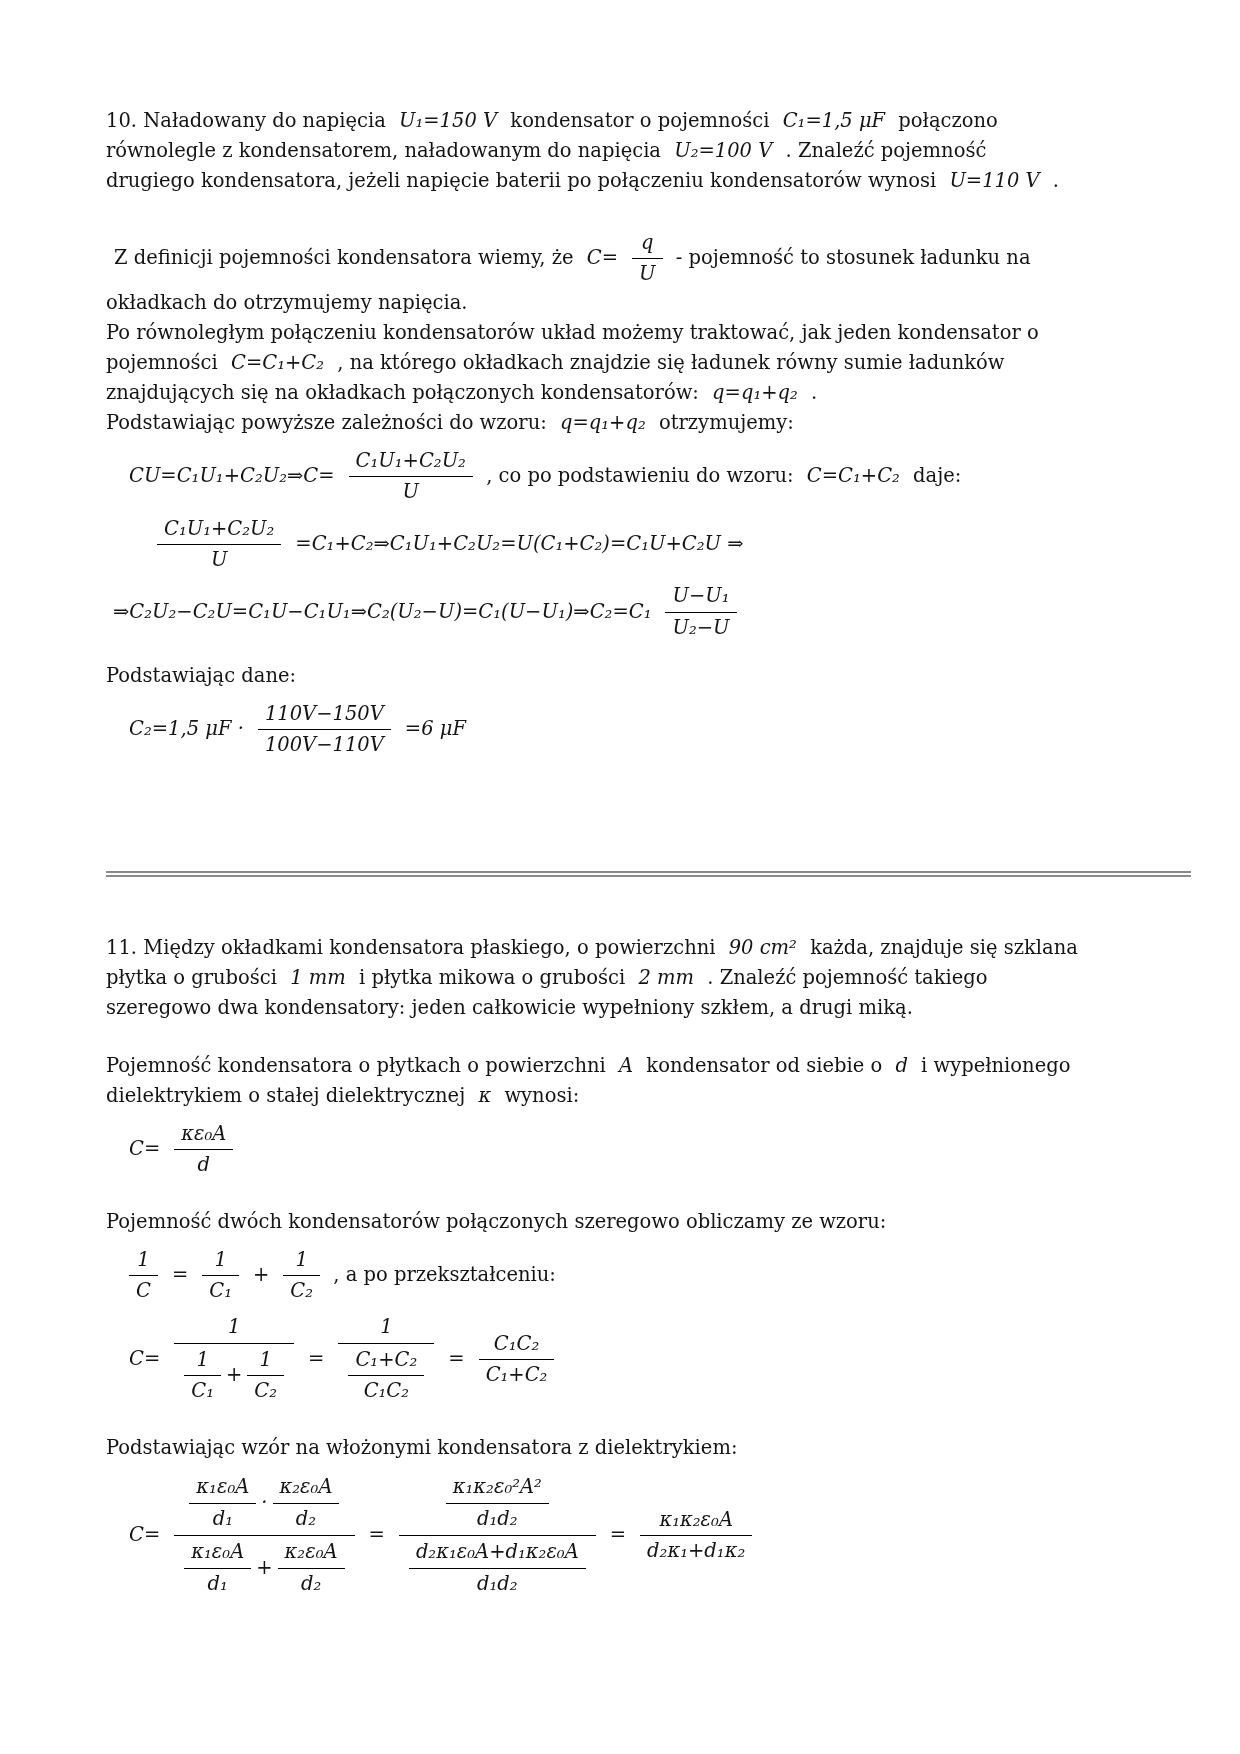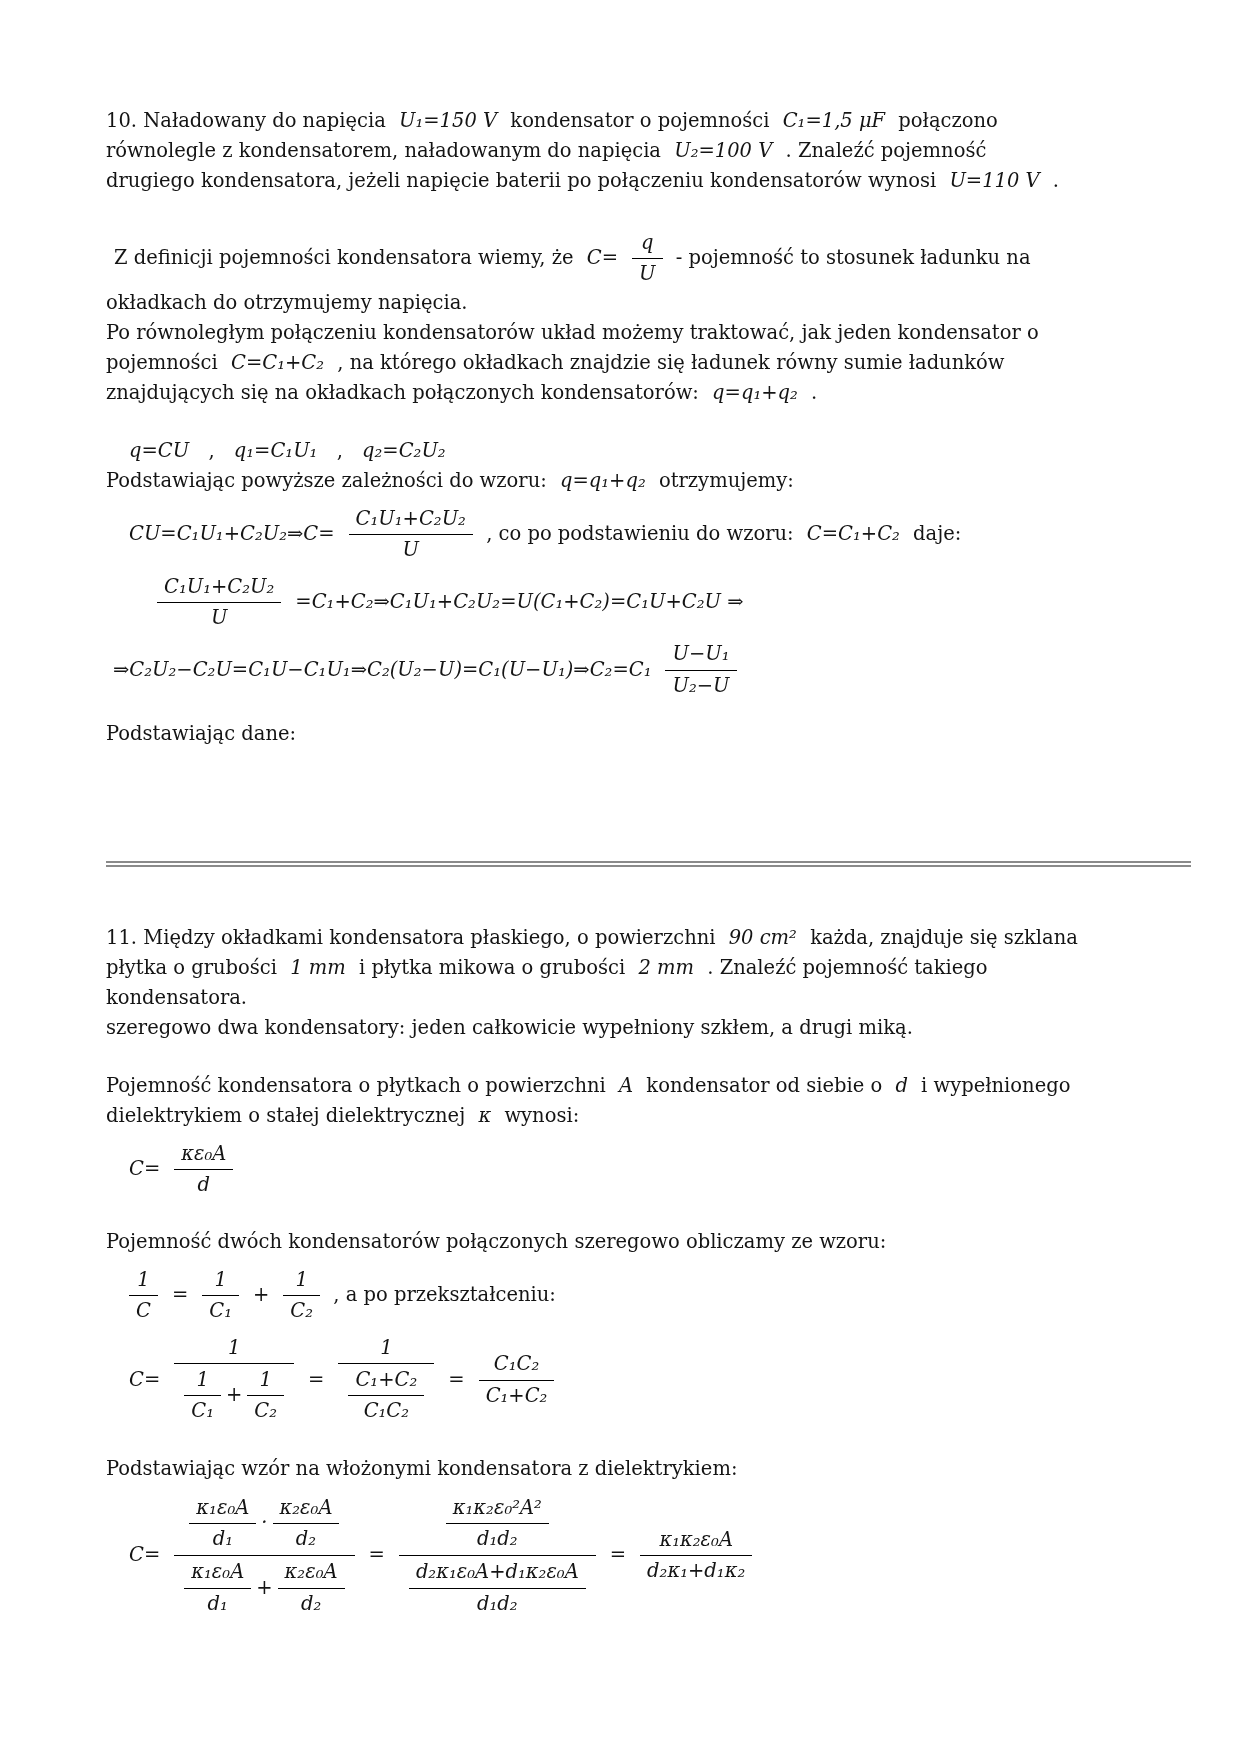--- a/index.html
+++ b/index.html
@@ -87,27 +87,20 @@
       <span class="txt">pojemności</span>
       <span class="math">C=C₁+C₂</span>
       <span class="txt">, na którego okładkach znajdzie się ładunek równy sumie ładunków</span>
     </p>
     <p class="line">
       <span class="txt">znajdujących się na okładkach połączonych kondensatorów:</span>
       <span class="math">q=q₁+q₂</span>
       <span class="txt">.</span>
     </p>
 
-    <p class="line mt-md ind1">
-      <span class="math">q=CU</span>
-      <span class="sep">,</span>
-      <span class="math">q₁=C₁U₁</span>
-      <span class="sep">,</span>
-      <span class="math">q₂=C₂U₂</span>
-    </p>
     <p class="line">
       <span class="txt">Podstawiając powyższe zależności do wzoru:</span>
       <span class="math">q=q₁+q₂</span>
       <span class="txt">otrzymujemy:</span>
     </p>
 
     <p class="eq eqrow ind1">
       <span class="math">CU=C₁U₁+C₂U₂⇒C=</span><span class="frac"><span class="num">C₁U₁+C₂U₂</span><span class="den">U</span></span>
       <span class="txt">, co po podstawieniu do wzoru:</span>
       <span class="math">C=C₁+C₂</span>
@@ -117,38 +110,40 @@
     <p class="eq eqrow ind2">
       <span class="frac"><span class="num">C₁U₁+C₂U₂</span><span class="den">U</span></span><span class="math">=C₁+C₂⇒C₁U₁+C₂U₂=U(C₁+C₂)=C₁U+C₂U ⇒</span>
     </p>
 
     <p class="eq eqrow">
       <span class="math">⇒C₂U₂−C₂U=C₁U−C₁U₁⇒C₂(U₂−U)=C₁(U−U₁)⇒C₂=C₁</span><span class="frac"><span class="num">U−U₁</span><span class="den">U₂−U</span></span>
     </p>
 
     <p class="line mt-sm">Podstawiając dane:</p>
 
+    <p class="eq eqrow ind1">
+      <span class="math">C₂=1,5 μF ·</span><span class="frac"><span class="num">110V−150V</span><span class="den">100V−110V</span></span><span class="math">=6 μF</span>
+    </p>
   </section>
 
   <div class="divider"></div>
 
   <section>
     <p class="line">
       <span class="txt">11. Między okładkami kondensatora płaskiego, o powierzchni</span>
       <span class="math">90 cm²</span>
       <span class="txt">każda, znajduje się szklana</span>
     </p>
     <p class="line">
       <span class="txt">płytka o grubości</span>
       <span class="math">1 mm</span>
       <span class="txt">i płytka mikowa o grubości</span>
       <span class="math">2 mm</span>
       <span class="txt">. Znaleźć pojemność takiego</span>
     </p>
-    <p class="line">kondensatora.</p>
   </section>
 
   <section>
     <p class="line">szeregowo dwa kondensatory: jeden całkowicie wypełniony szkłem, a drugi miką.</p>
 
     <p class="line mt-md">
       <span class="txt">Pojemność kondensatora o płytkach o powierzchni</span>
       <span class="math">A</span>
       <span class="txt">kondensator od siebie o</span>
       <span class="math">d</span>

